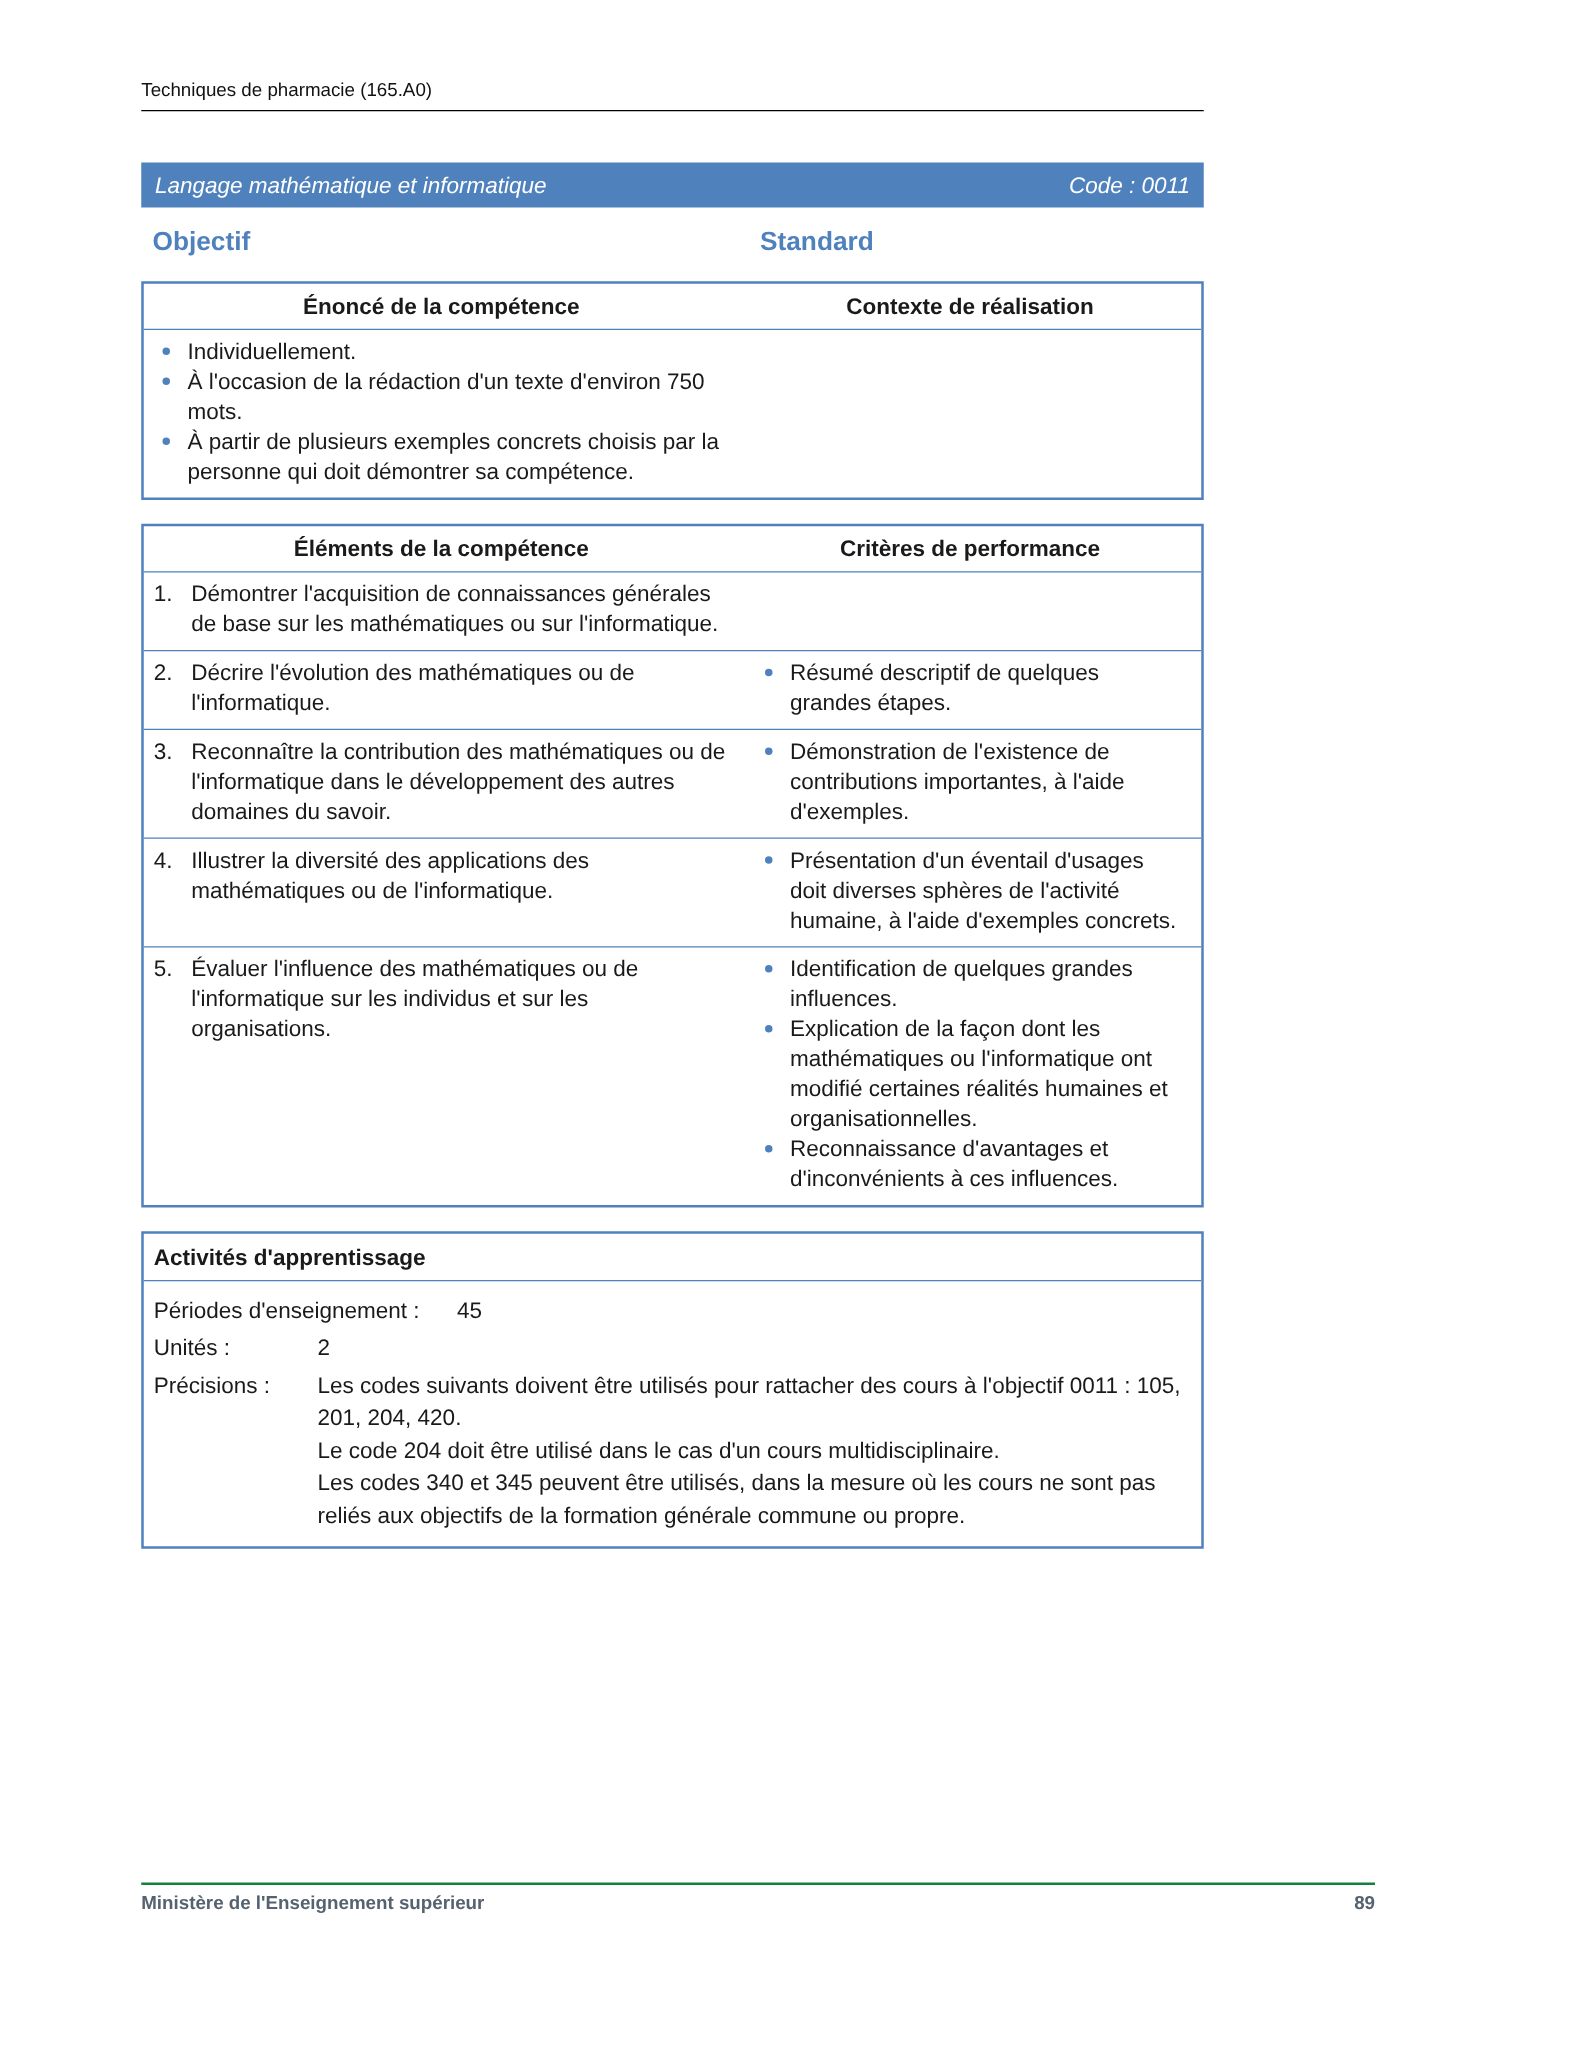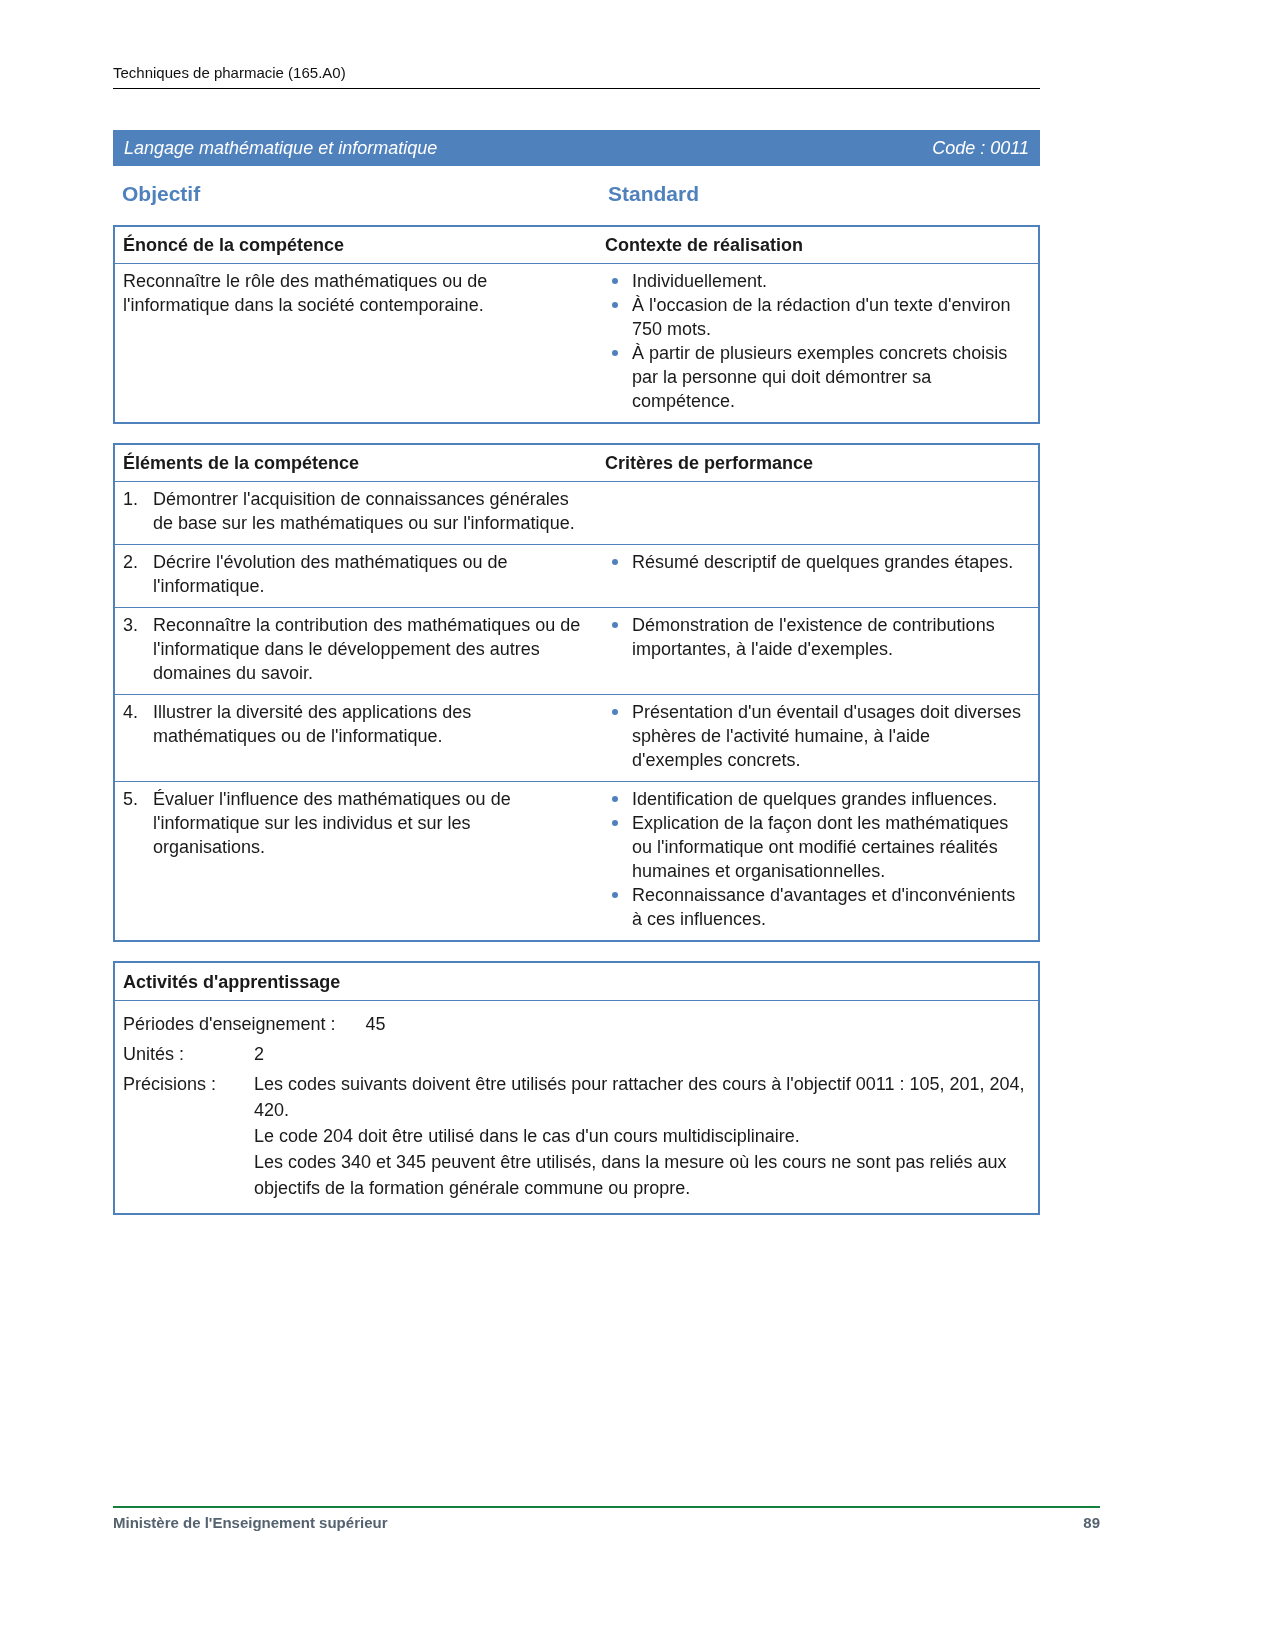--- a/index.html
+++ b/index.html
@@ -5,21 +5,21 @@
   :root { --accent: #4f81bd; }
   * { margin: 0; padding: 0; box-sizing: border-box; }
   html, body { width: 1275px; height: 1650px; }
   body {
     background: #ffffff;
     font-family: "Liberation Sans", "DejaVu Sans", sans-serif;
     color: #1a1a1a;
     position: relative;
     overflow: hidden;
   }
-  .content { position: absolute; left: 113px; top: 0; width: 927px; }
+  .content { position: absolute; left: 113px; top: 0; width: 850px; }
 
   
   .doc-header {
     margin-top: 64px;
     padding-bottom: 7px;
     border-bottom: 1px solid #000;
     font-size: 15px;
     color: #111;
   }
 
@@ -42,21 +42,21 @@
     display: grid;
     grid-template-columns: 486px 1fr;
     margin-top: 16px;
     padding-left: 9px;
   }
   .col-head { font-size: 21px; font-weight: bold; color: var(--accent); }
 
   
   .box { margin-top: 19px; border: 2px solid var(--accent); background: #fff; }
   .row { display: grid; grid-template-columns: 482px 1fr; }
-  .row.head { border-bottom: 1px solid var(--accent); }
+  .row.head { border-bottom: 1px solid var(--accent); text-align: center; }
   .row.body + .row.body { border-top: 1px solid var(--accent); }
   .cell { padding: 5px 14px 9px 8px; font-size: 18px; line-height: 24px; }
   .cell.th { font-weight: bold; padding: 6px 14px 6px 8px; }
 
   
   .bullet { position: relative; padding-left: 27px; }
   .bullet::before {
     content: "";
     position: absolute;
     left: 7px; top: 9px;
@@ -119,21 +119,20 @@
     <div class="col-head">Objectif</div>
     <div class="col-head">Standard</div>
   </div>
 
   <section class="box">
     <div class="row head">
       <div class="cell th">Énoncé de la compétence</div>
       <div class="cell th">Contexte de réalisation</div>
     </div>
     <div class="row body">
-      <div class="cell">Reconnaître le rôle des mathématiques ou de l'informatique dans la société contemporaine.</div>
       <div class="cell">
         <div class="bullet">Individuellement.</div>
         <div class="bullet">À l'occasion de la rédaction d'un texte d'environ 750 mots.</div>
         <div class="bullet">À partir de plusieurs exemples concrets choisis par la personne qui doit démontrer sa compétence.</div>
       </div>
     </div>
   </section>
 
   <section class="box">
     <div class="row head">

